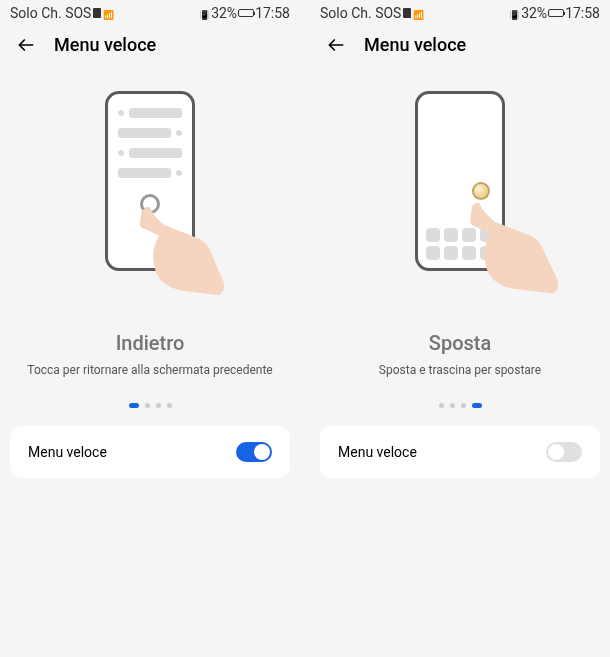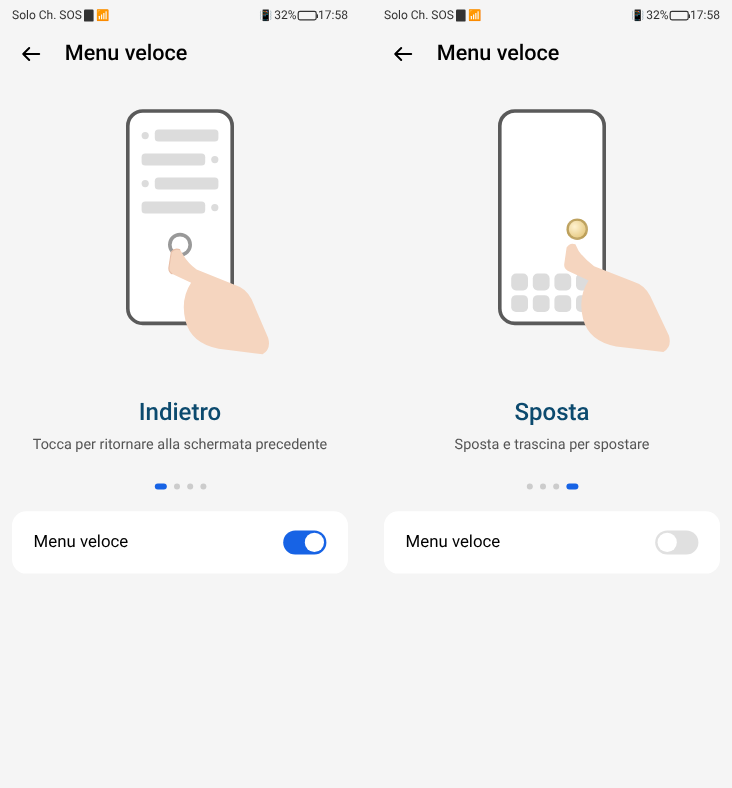--- a/index.html
+++ b/index.html
@@ -17,21 +17,21 @@
       background: #f5f5f5;
       display: flex;
       flex-direction: column;
       min-width: 0;
     }
     .status-bar {
       display: flex;
       justify-content: space-between;
       align-items: center;
       padding: 4px 10px 0;
-      font-size: 10px;
+      font-size: 14px;
       color: #333;
       height: 22px;
     }
     .status-left { display: flex; align-items: center; gap: 2px; }
     .status-right { display: flex; align-items: center; gap: 1px; }
     .sim-icon { width: 8px; height: 10px; background: #333; border-radius: 1px; }
     .wifi-icon::before { content: "📶"; font-size: 9px; }
     .vibrate::before { content: "📳"; font-size: 9px; }
     .battery {
       width: 16px; height: 8px;
@@ -149,21 +149,21 @@
       position: absolute;
       width: 110px;
       height: 110px;
       top: 108px;
     }
     .hand-left { left: 28px; }
     .hand-right { left: 52px; }
     .feature-title {
       font-size: 20px;
       font-weight: 500;
-      color: #0c4a6e;
+      color: #737373;
       margin-bottom: 8px;
     }
     .feature-desc {
       font-size: 12px;
       color: #555;
       text-align: center;
       margin-bottom: 26px;
     }
     .dots {
       display: flex;

